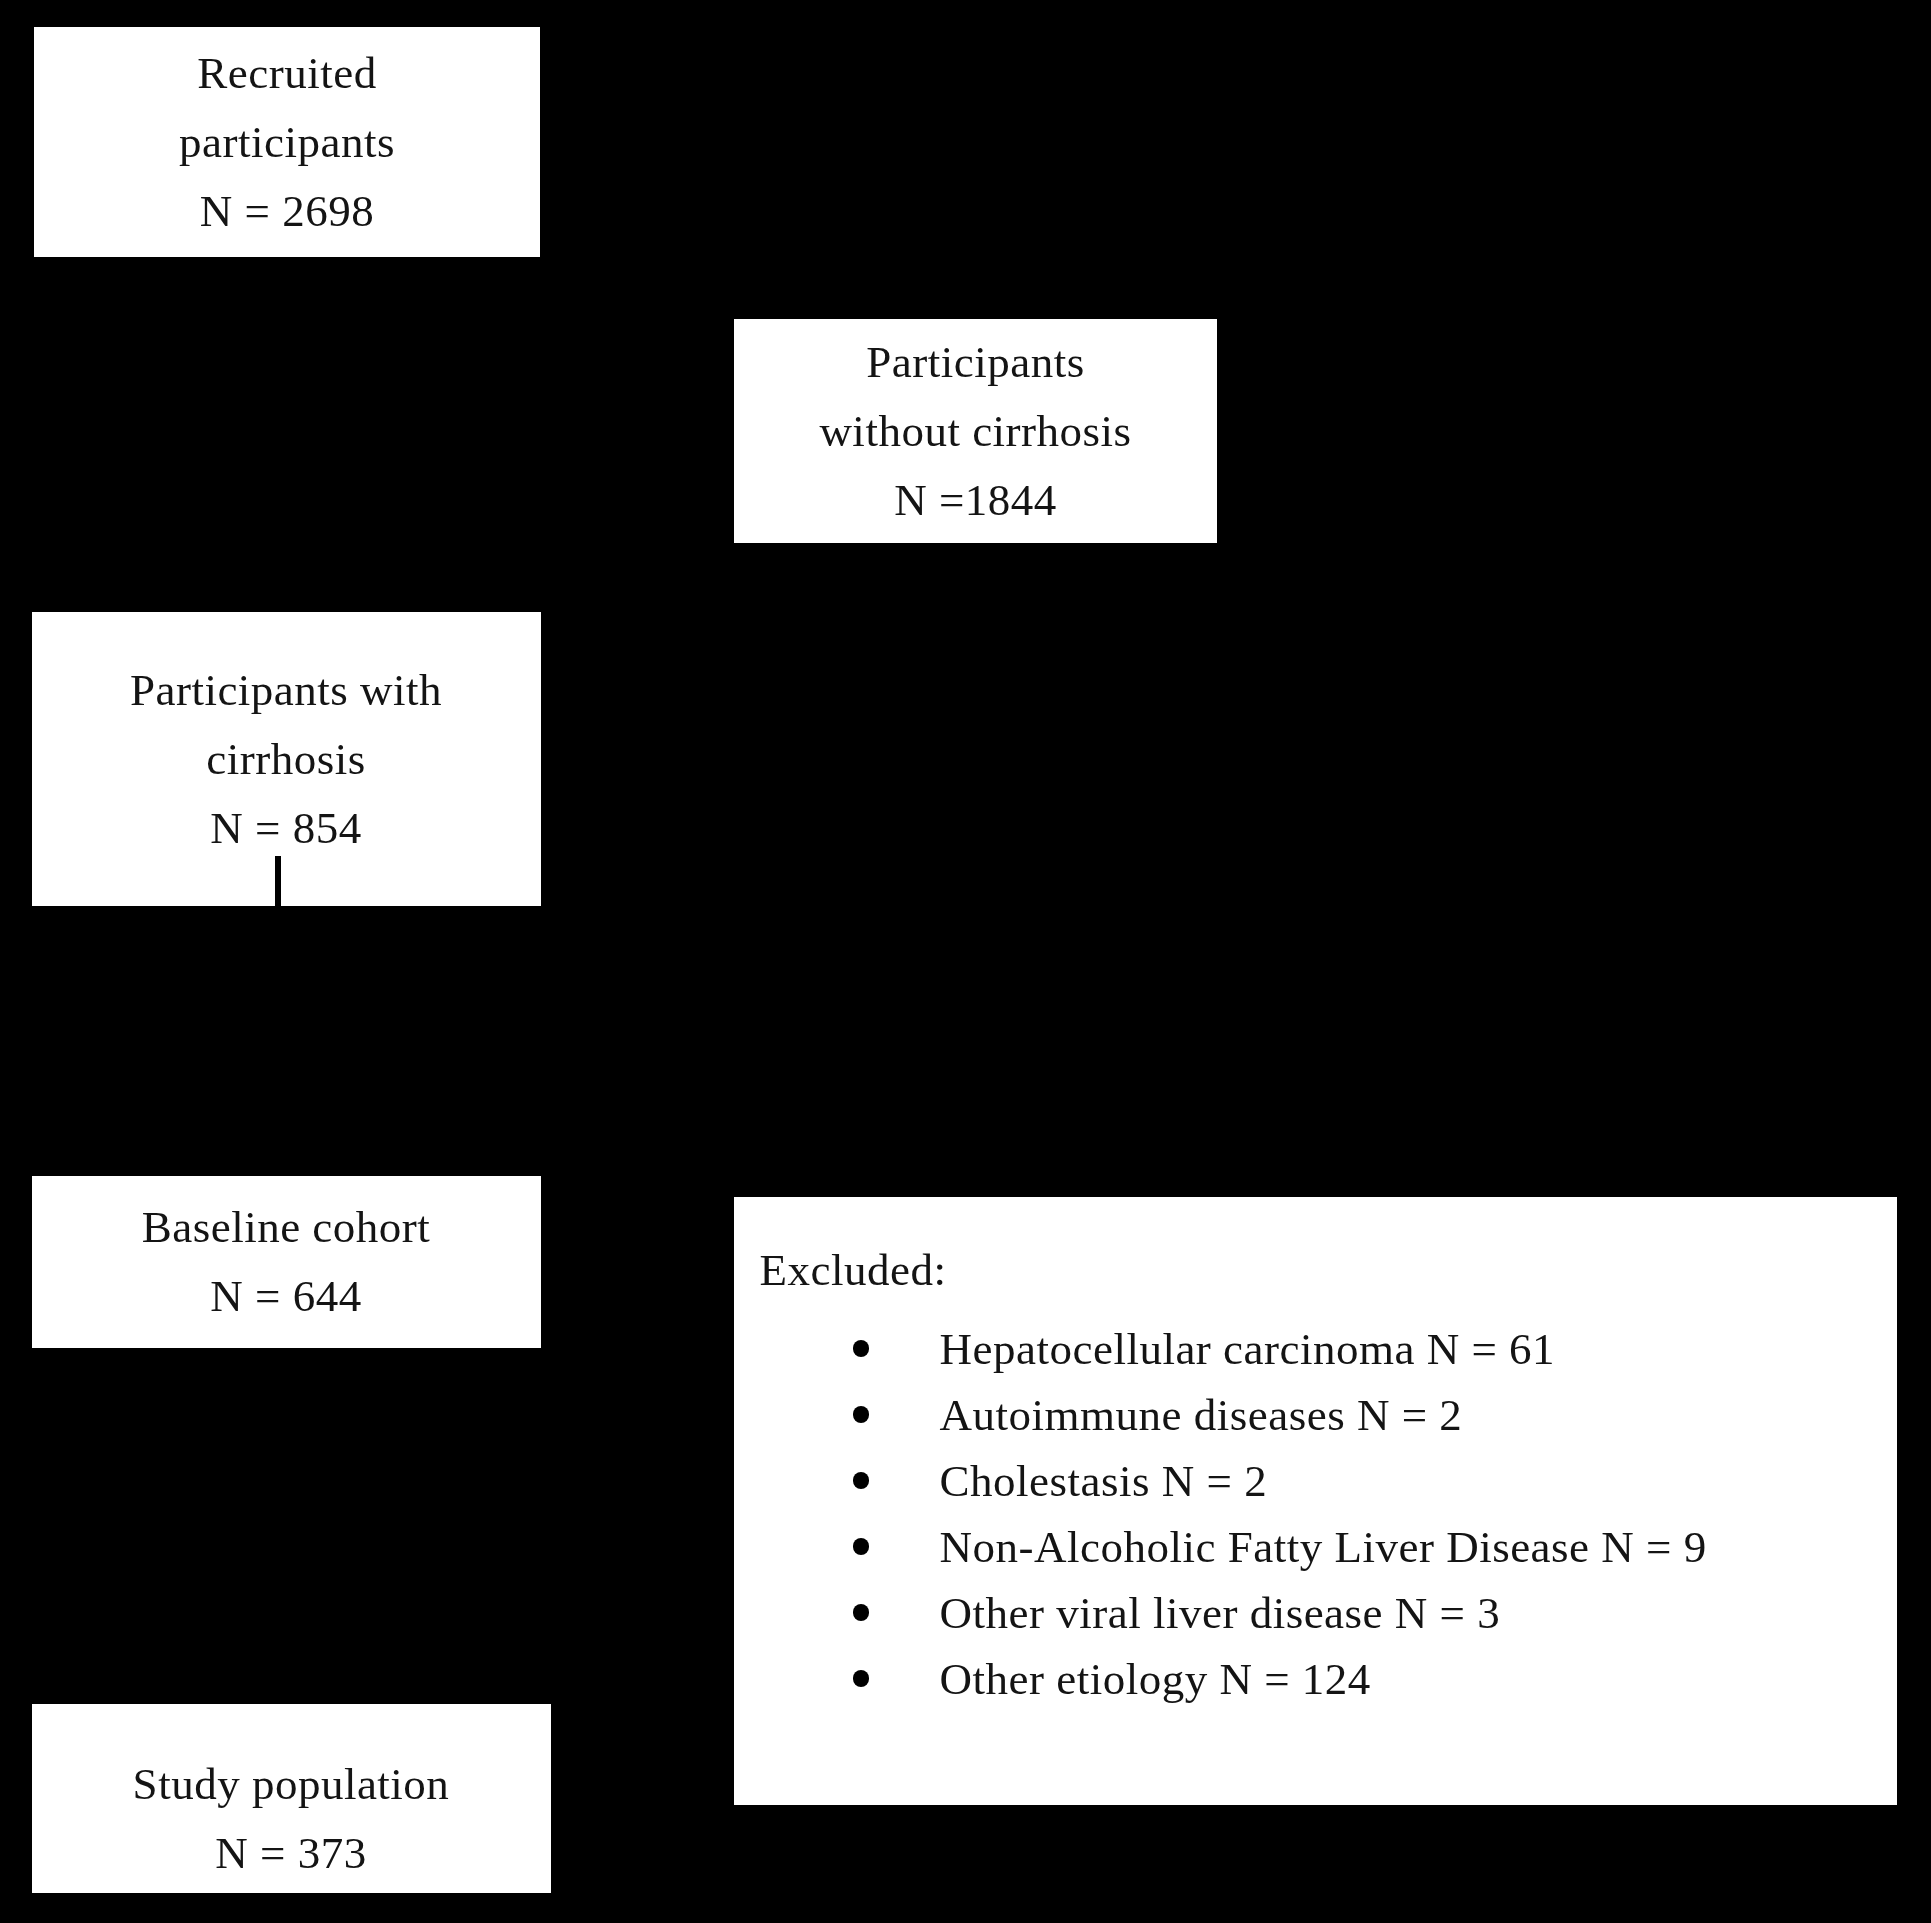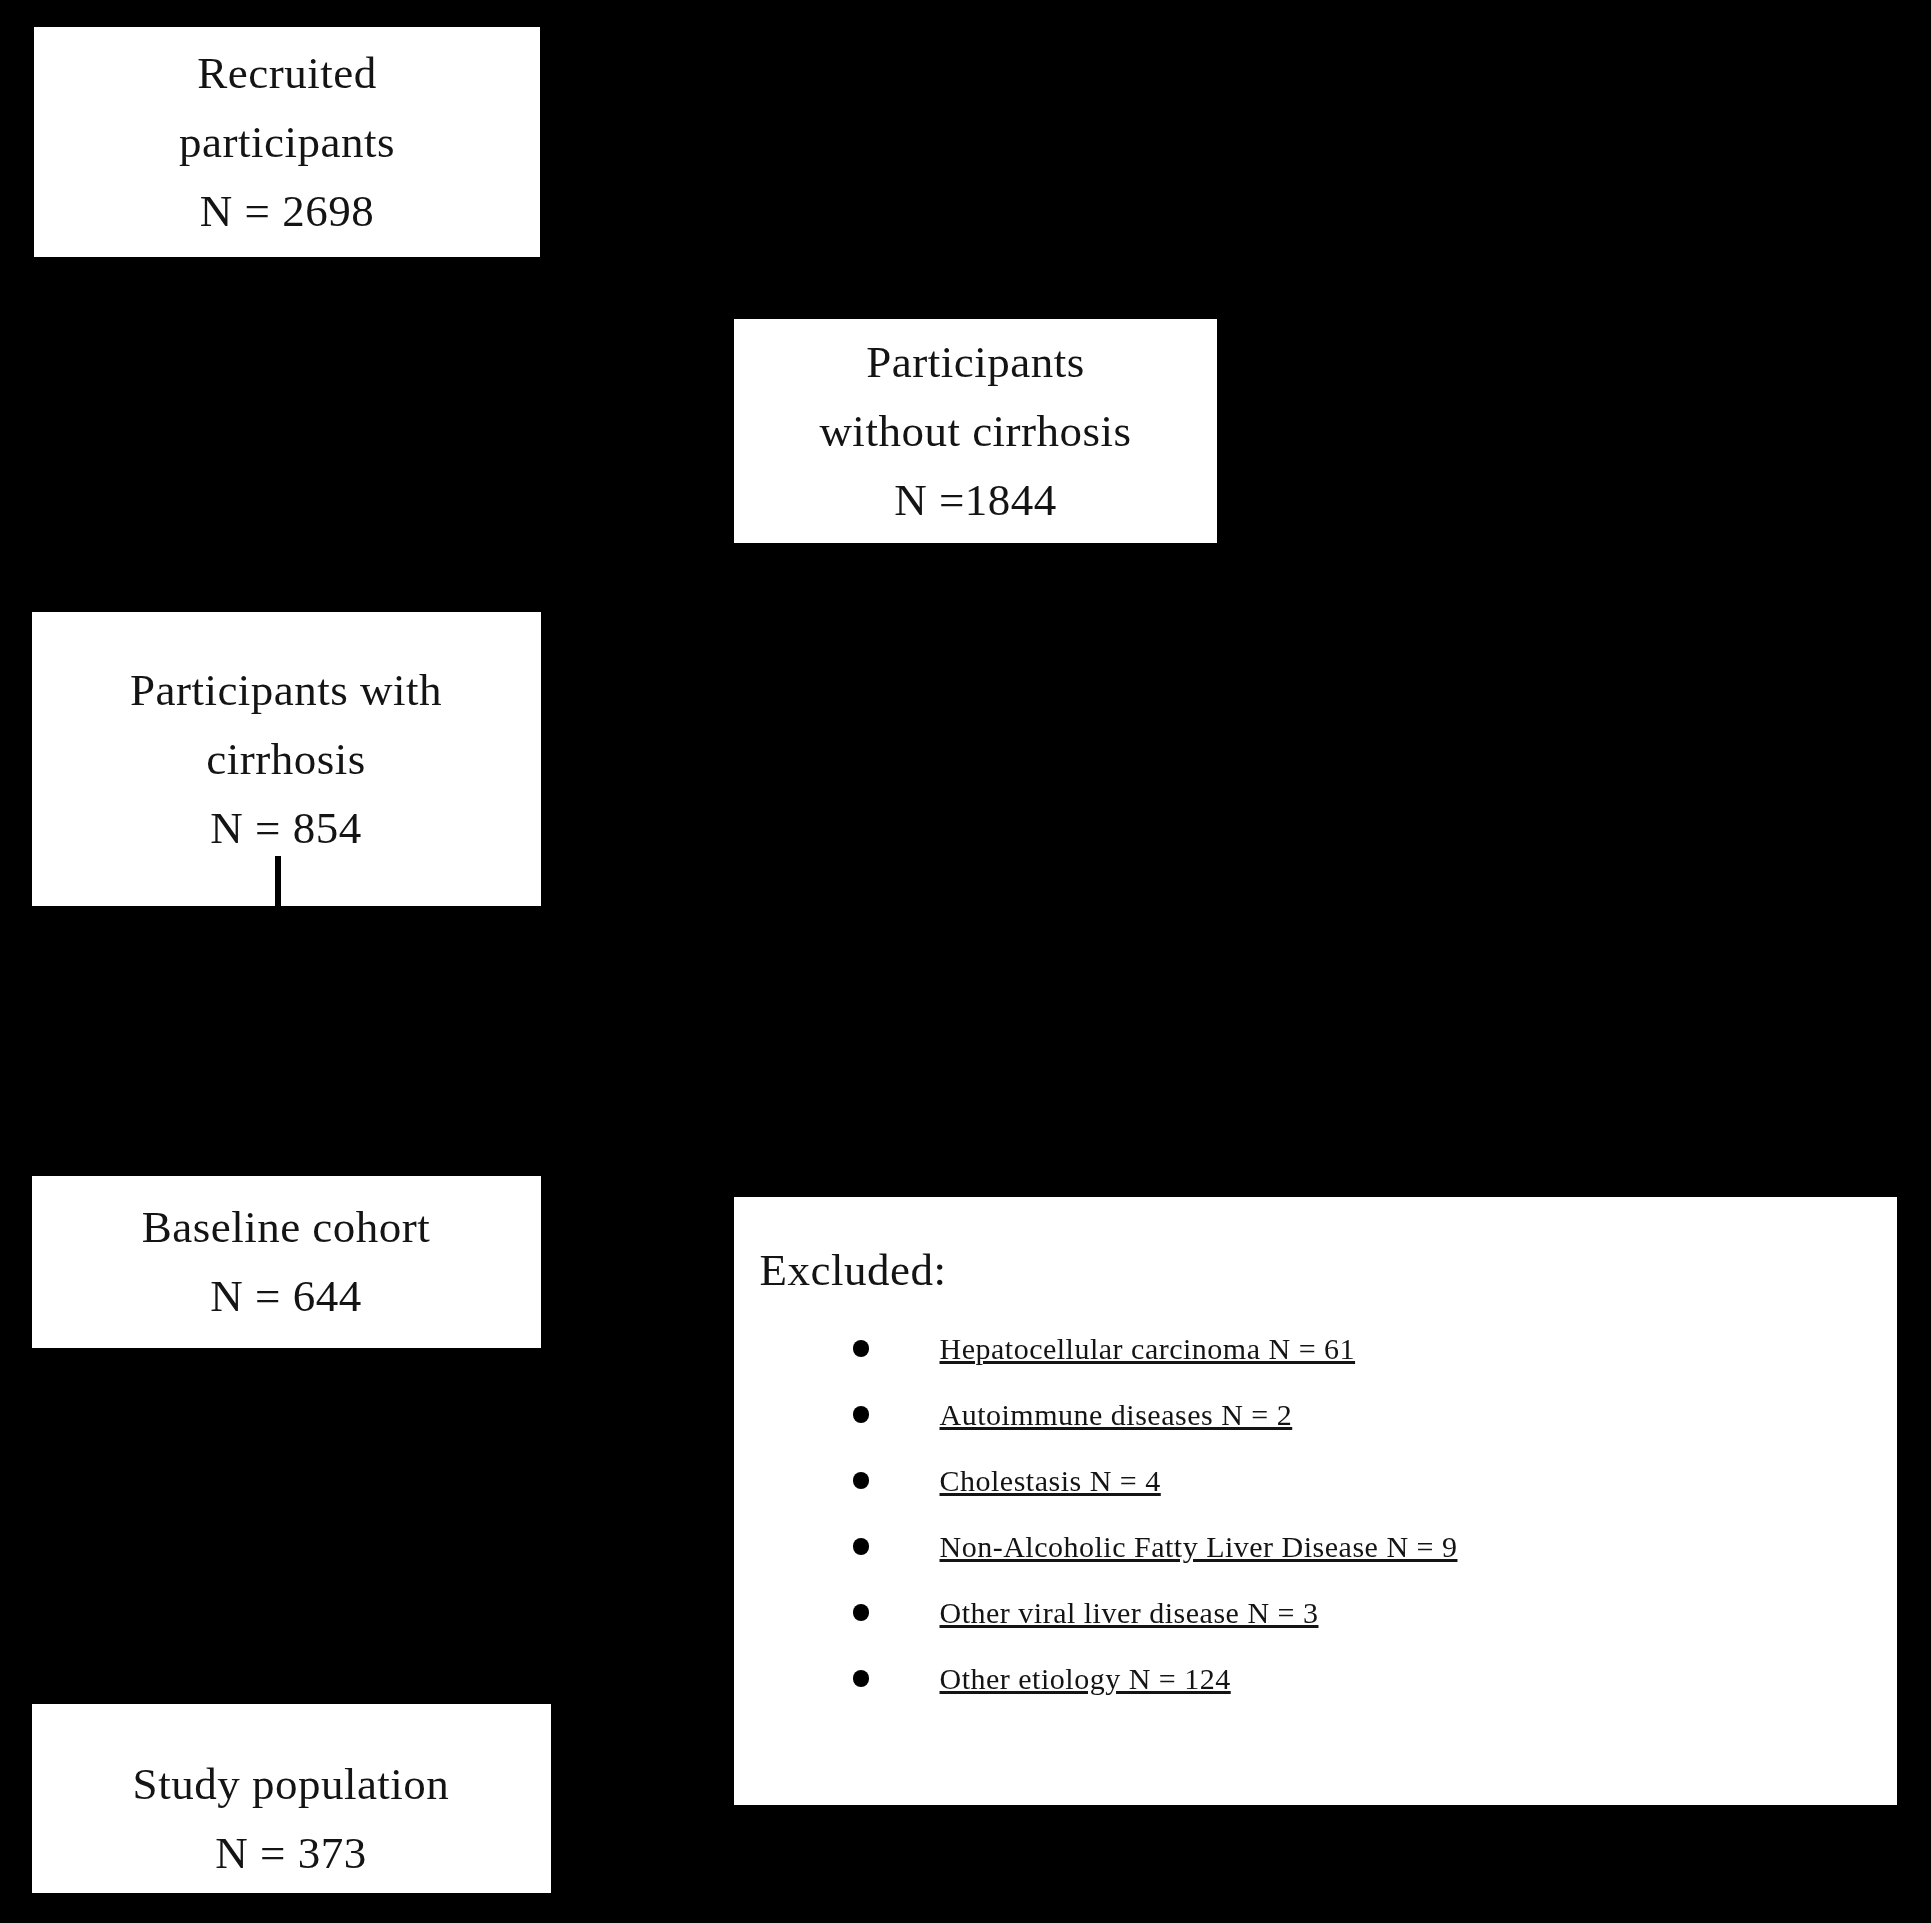--- a/index.html
+++ b/index.html
@@ -71,25 +71,24 @@
     letter-spacing: 0.5px;
   }
   .excluded ul {
     list-style: none;
     margin: 12.7px 0 0 0;
     padding: 0;
   }
   .excluded li {
     position: relative;
     padding-left: 180px;
-    font-size: 30px;
+    font-size: 45px;
     line-height: 66px;
     letter-spacing: 0.5px;
     white-space: nowrap;
-    text-decoration: underline;
   }
   .excluded li::before {
     content: "";
     position: absolute;
     left: 93px;
     top: 24.5px;
     width: 16.4px;
     height: 16.4px;
     border-radius: 50%;
     background: #000000;
@@ -121,21 +120,21 @@
   <div class="box" style="left:24.5px; top:1169px; width:523px; height:186px;">
     <div class="line">Baseline cohort</div>
     <div class="line">N = 644</div>
   </div>
 
   <div class="excluded" style="left:727px; top:1190px; width:1177px; height:622px;">
     <div class="excluded-heading">Excluded:</div>
     <ul>
       <li>Hepatocellular carcinoma N = 61</li>
       <li>Autoimmune diseases N = 2</li>
-      <li>Cholestasis N = 4</li>
+      <li>Cholestasis N = 2</li>
       <li>Non-Alcoholic Fatty Liver Disease N = 9</li>
       <li>Other viral liver disease N = 3</li>
       <li>Other etiology N = 124</li>
     </ul>
   </div>
 
   <div class="box offset-down" style="left:24.5px; top:1697px; width:533px; height:203px;align-items:center;">
     <div class="line">Study population</div>
     <div class="line">N = 373</div>
   </div>

